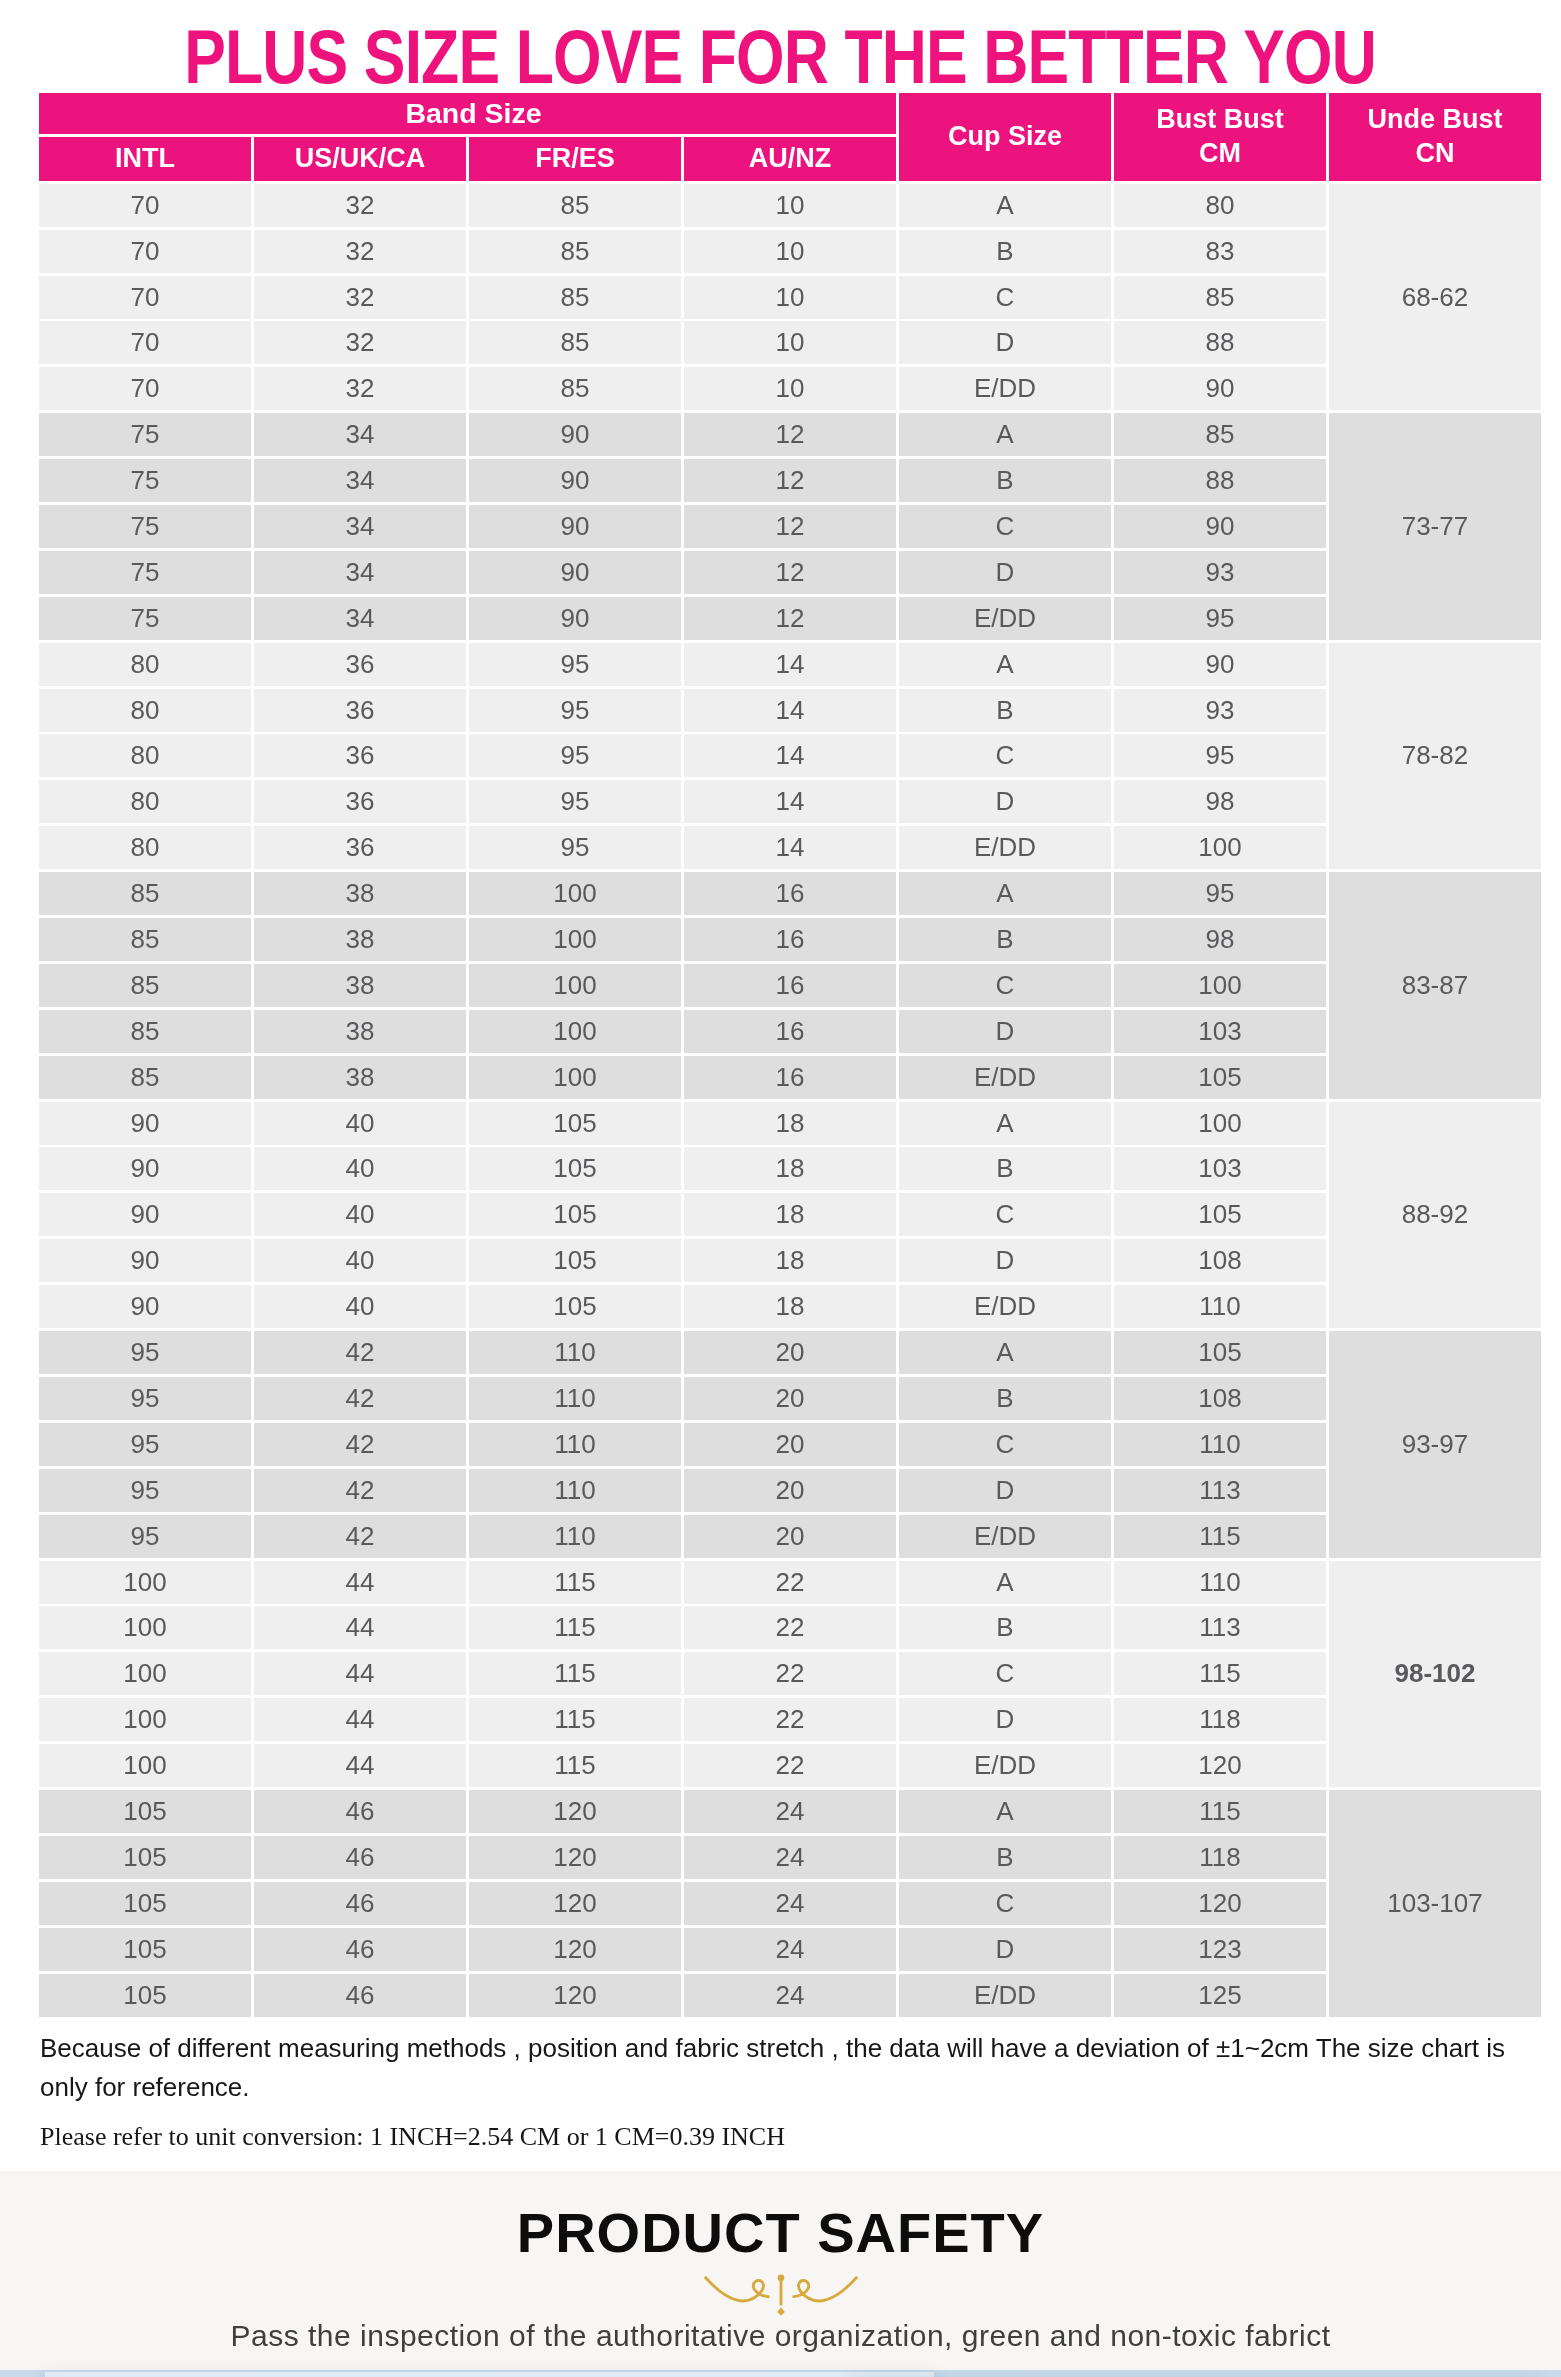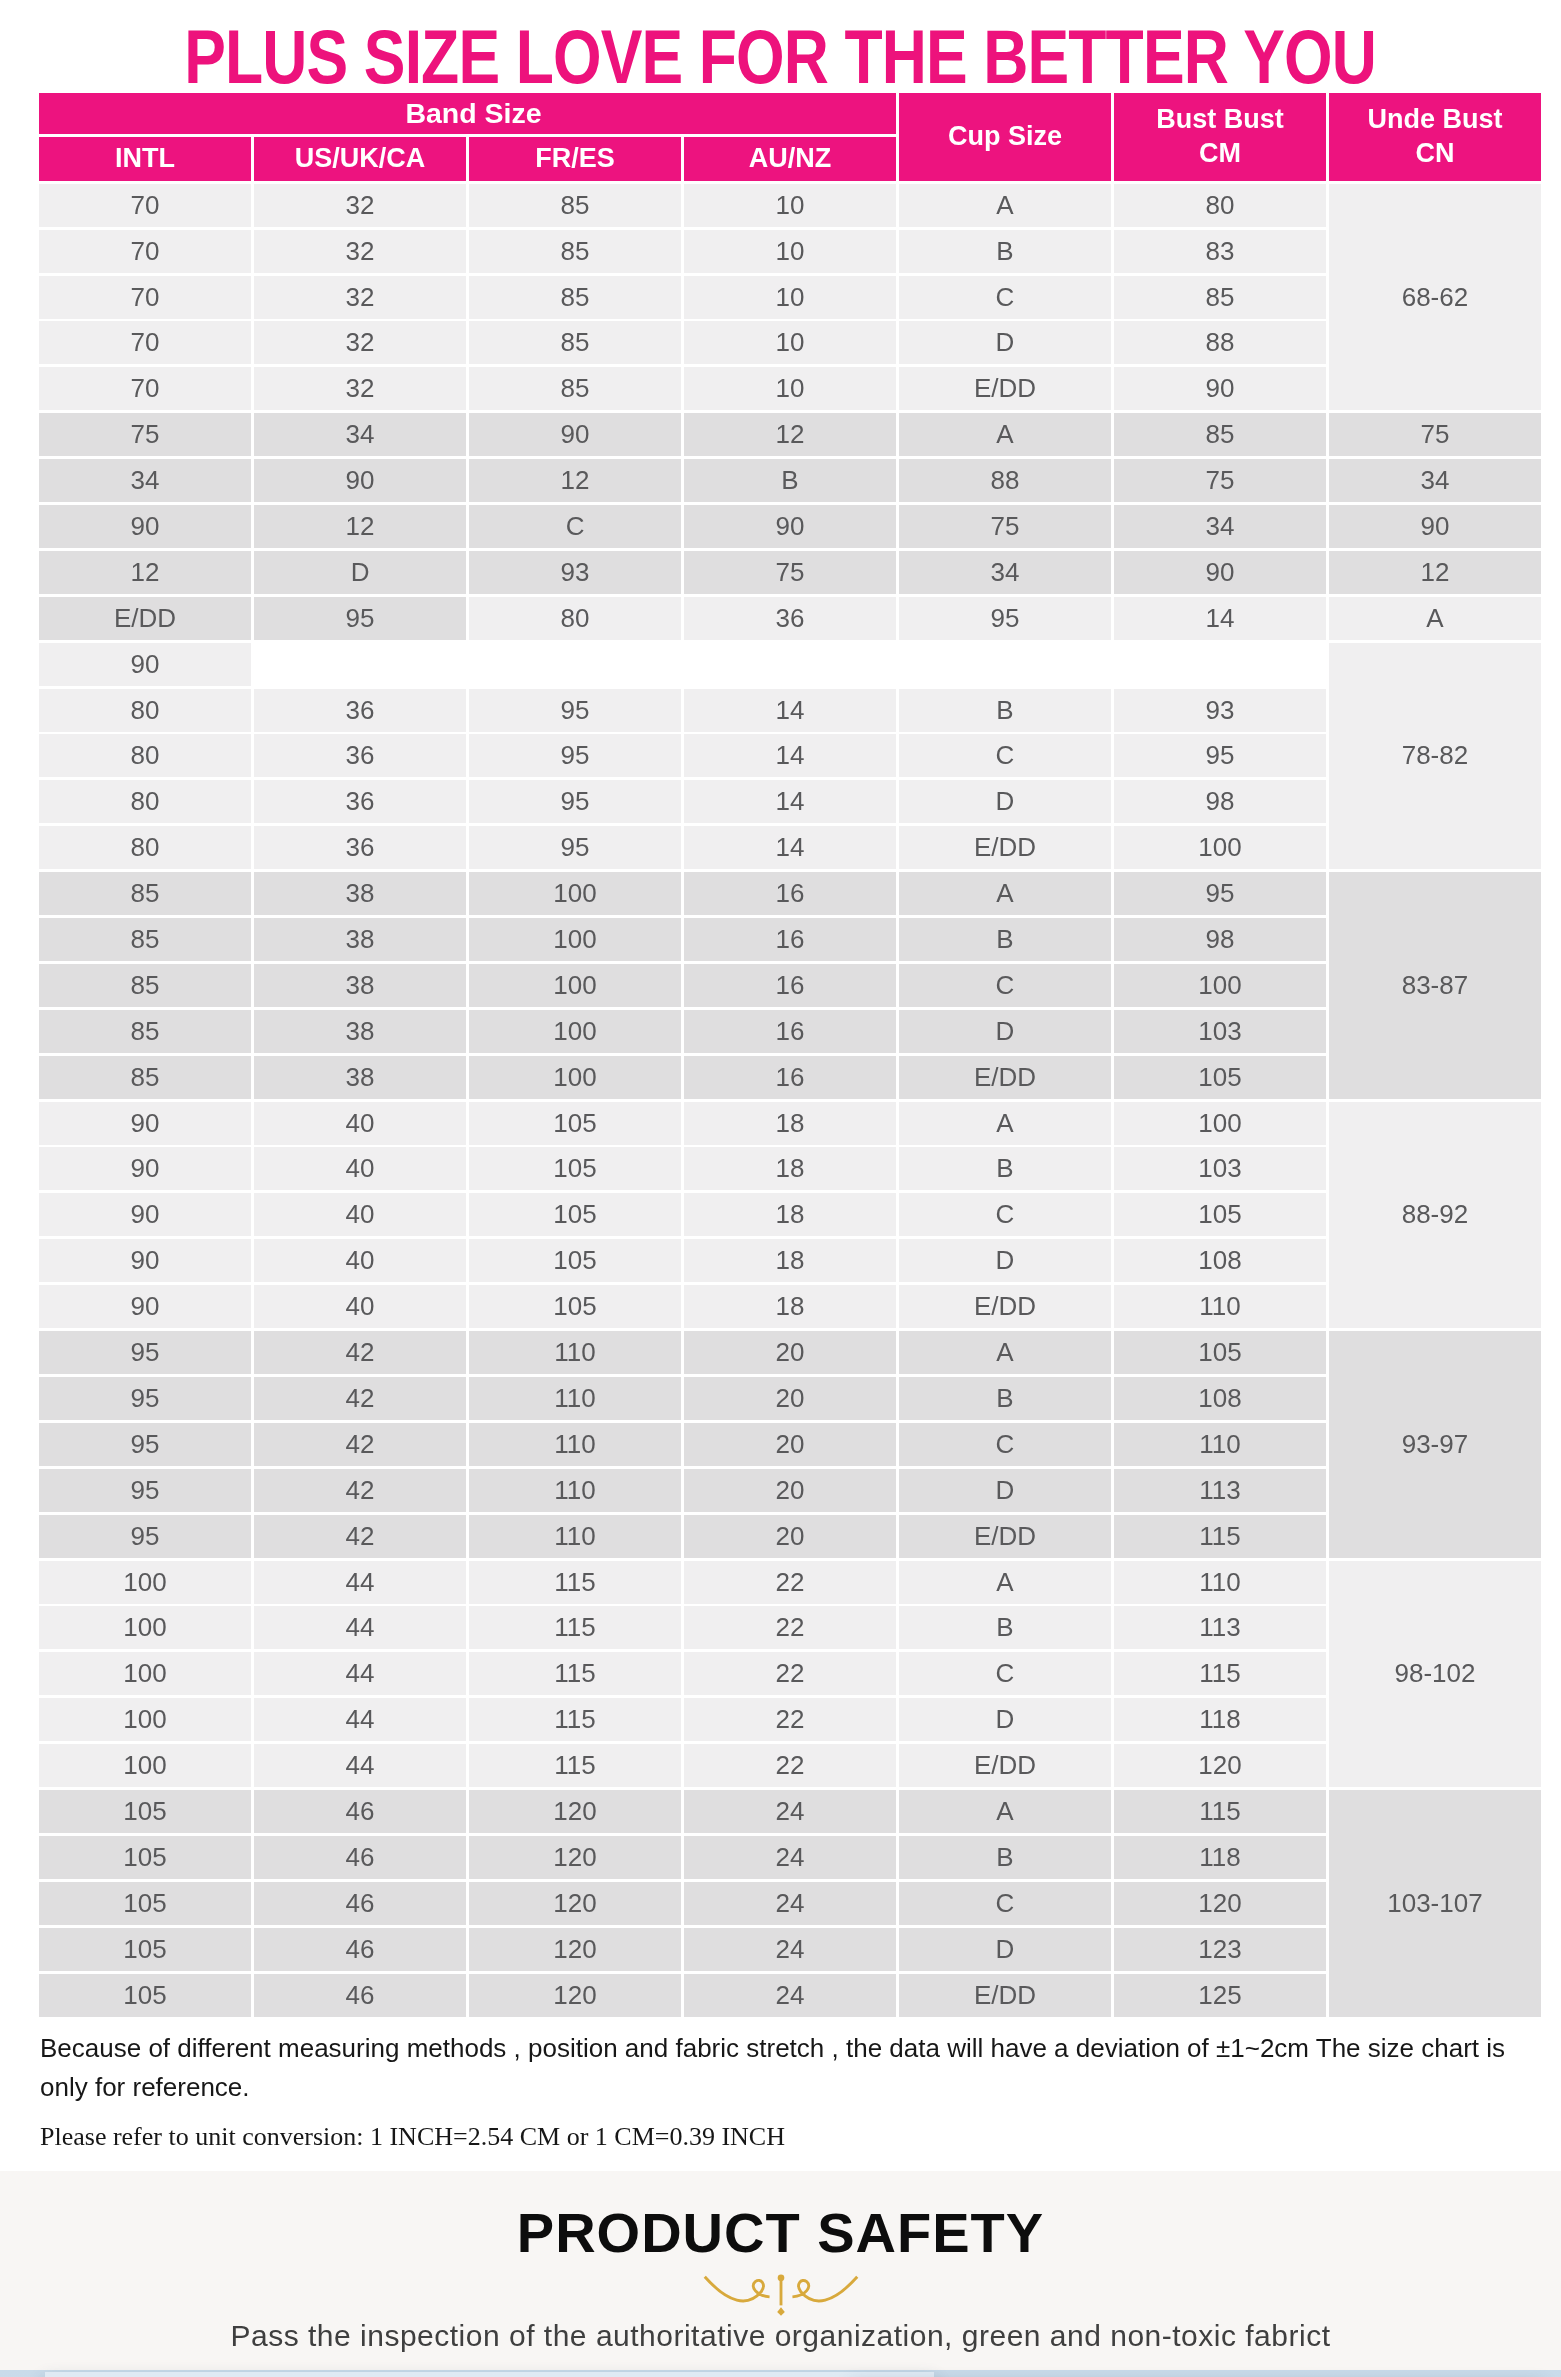--- a/index.html
+++ b/index.html
@@ -109,20 +109,21 @@
       <div class="cell" style="background: rgb(240, 239, 240);">85</div>
       <div class="cell" style="background: rgb(240, 239, 240);">10</div>
       <div class="cell" style="background: rgb(240, 239, 240);">E/DD</div>
       <div class="cell" style="background: rgb(240, 239, 240);">90</div>
       <div class="cell" style="background: rgb(223, 222, 223);">75</div>
       <div class="cell" style="background: rgb(223, 222, 223);">34</div>
       <div class="cell" style="background: rgb(223, 222, 223);">90</div>
       <div class="cell" style="background: rgb(223, 222, 223);">12</div>
       <div class="cell" style="background: rgb(223, 222, 223);">A</div>
       <div class="cell" style="background: rgb(223, 222, 223);">85</div>
+      <div class="cell" style="background: rgb(223, 222, 223); grid-area: span 5 / 7;">73-77</div>
       <div class="cell" style="background: rgb(223, 222, 223);">75</div>
       <div class="cell" style="background: rgb(223, 222, 223);">34</div>
       <div class="cell" style="background: rgb(223, 222, 223);">90</div>
       <div class="cell" style="background: rgb(223, 222, 223);">12</div>
       <div class="cell" style="background: rgb(223, 222, 223);">B</div>
       <div class="cell" style="background: rgb(223, 222, 223);">88</div>
       <div class="cell" style="background: rgb(223, 222, 223);">75</div>
       <div class="cell" style="background: rgb(223, 222, 223);">34</div>
       <div class="cell" style="background: rgb(223, 222, 223);">90</div>
       <div class="cell" style="background: rgb(223, 222, 223);">12</div>
@@ -263,21 +264,21 @@
       <div class="cell" style="background: rgb(223, 222, 223);">110</div>
       <div class="cell" style="background: rgb(223, 222, 223);">20</div>
       <div class="cell" style="background: rgb(223, 222, 223);">E/DD</div>
       <div class="cell" style="background: rgb(223, 222, 223);">115</div>
       <div class="cell" style="background: rgb(240, 239, 240);">100</div>
       <div class="cell" style="background: rgb(240, 239, 240);">44</div>
       <div class="cell" style="background: rgb(240, 239, 240);">115</div>
       <div class="cell" style="background: rgb(240, 239, 240);">22</div>
       <div class="cell" style="background: rgb(240, 239, 240);">A</div>
       <div class="cell" style="background: rgb(240, 239, 240);">110</div>
-      <div class="cell" style="background: rgb(240, 239, 240); grid-area: span 5 / 7;">98-102</div>
+      <div class="cell" style="background: rgb(240, 239, 240); grid-area: span 5 / 7; font-weight: bold;">98-102</div>
       <div class="cell" style="background: rgb(240, 239, 240);">100</div>
       <div class="cell" style="background: rgb(240, 239, 240);">44</div>
       <div class="cell" style="background: rgb(240, 239, 240);">115</div>
       <div class="cell" style="background: rgb(240, 239, 240);">22</div>
       <div class="cell" style="background: rgb(240, 239, 240);">B</div>
       <div class="cell" style="background: rgb(240, 239, 240);">113</div>
       <div class="cell" style="background: rgb(240, 239, 240);">100</div>
       <div class="cell" style="background: rgb(240, 239, 240);">44</div>
       <div class="cell" style="background: rgb(240, 239, 240);">115</div>
       <div class="cell" style="background: rgb(240, 239, 240);">22</div>

